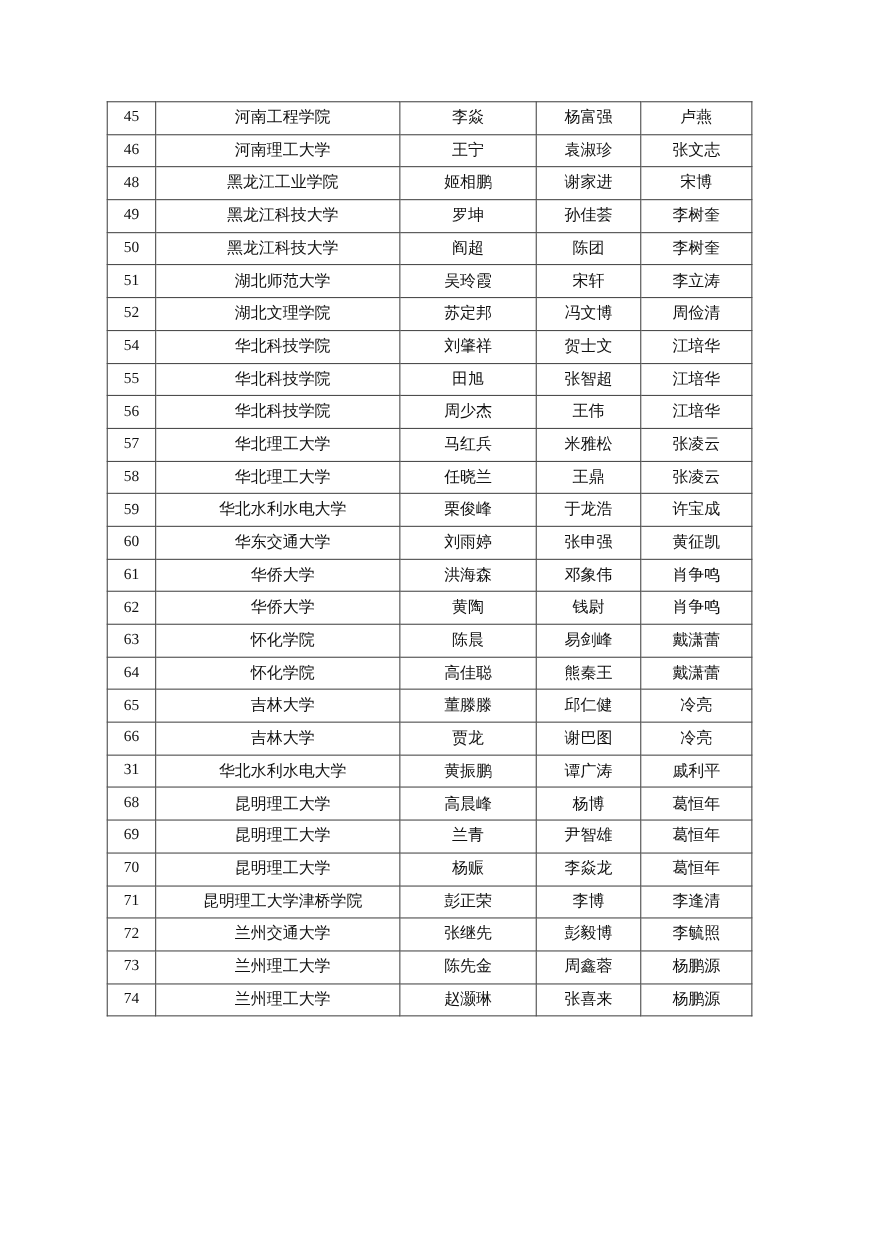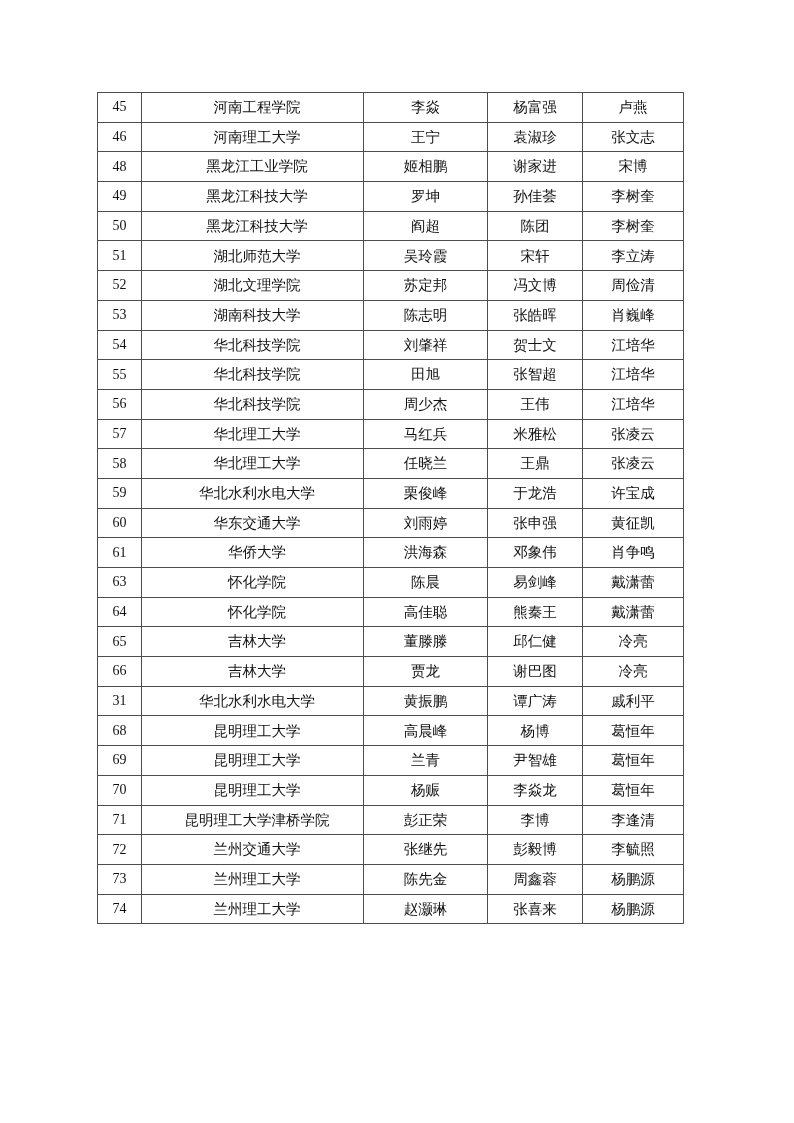--- a/index.html
+++ b/index.html
@@ -100,27 +100,20 @@
           <td class="c4">李立涛</td>
         </tr>
         <tr>
           <td class="c0">52</td>
           <td class="c1">湖北文理学院</td>
           <td class="c2">苏定邦</td>
           <td class="c3">冯文博</td>
           <td class="c4">周俭清</td>
         </tr>
         <tr>
-          <td class="c0">53</td>
-          <td class="c1">湖南科技大学</td>
-          <td class="c2">陈志明</td>
-          <td class="c3">张皓晖</td>
-          <td class="c4">肖巍峰</td>
-        </tr>
-        <tr>
           <td class="c0">54</td>
           <td class="c1">华北科技学院</td>
           <td class="c2">刘肇祥</td>
           <td class="c3">贺士文</td>
           <td class="c4">江培华</td>
         </tr>
         <tr>
           <td class="c0">55</td>
           <td class="c1">华北科技学院</td>
           <td class="c2">田旭</td>
@@ -163,20 +156,27 @@
           <td class="c4">黄征凯</td>
         </tr>
         <tr>
           <td class="c0">61</td>
           <td class="c1">华侨大学</td>
           <td class="c2">洪海森</td>
           <td class="c3">邓象伟</td>
           <td class="c4">肖争鸣</td>
         </tr>
         <tr>
+          <td class="c0">62</td>
+          <td class="c1">华侨大学</td>
+          <td class="c2">黄陶</td>
+          <td class="c3">钱尉</td>
+          <td class="c4">肖争鸣</td>
+        </tr>
+        <tr>
           <td class="c0">63</td>
           <td class="c1">怀化学院</td>
           <td class="c2">陈晨</td>
           <td class="c3">易剑峰</td>
           <td class="c4">戴潇蕾</td>
         </tr>
         <tr>
           <td class="c0">64</td>
           <td class="c1">怀化学院</td>
           <td class="c2">高佳聪</td>

